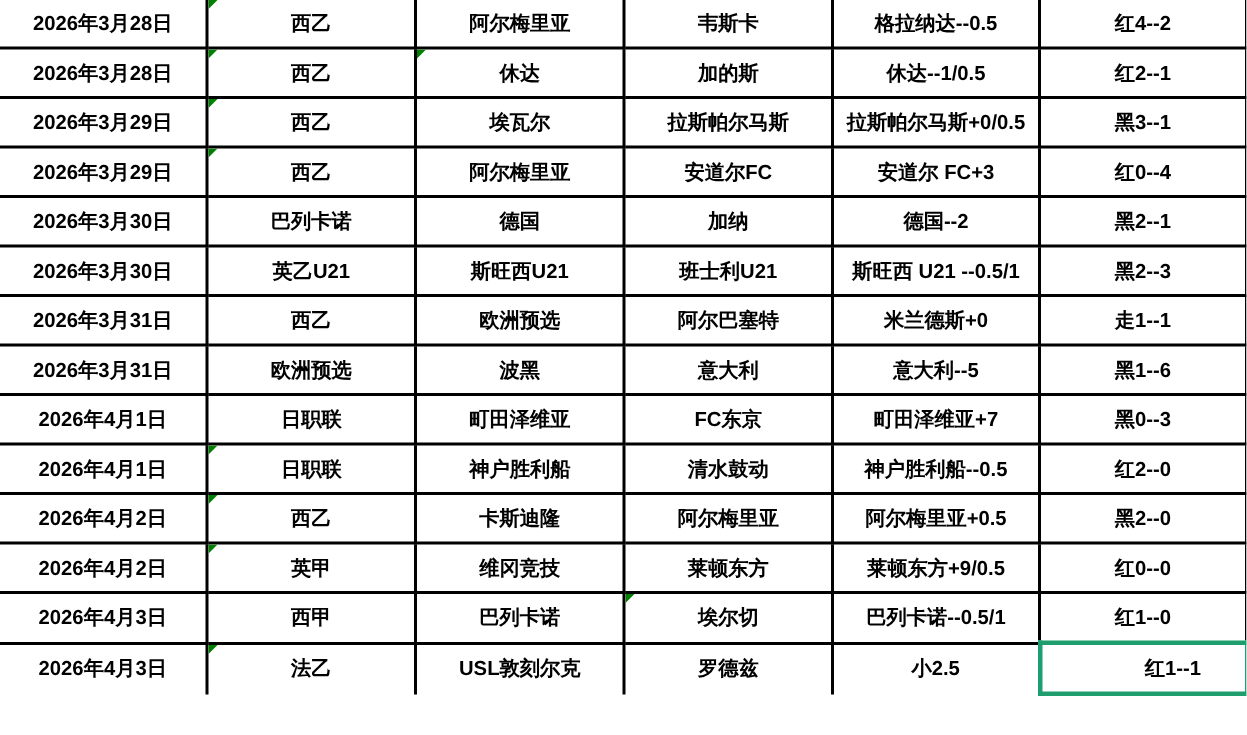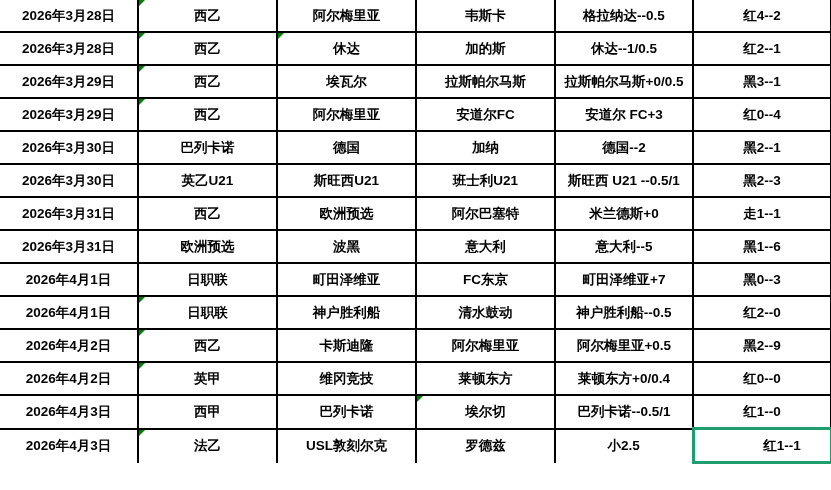--- a/index.html
+++ b/index.html
@@ -143,28 +143,28 @@
           <td class="away-cell">清水鼓动</td>
           <td class="handicap-cell">神户胜利船--0.5</td>
           <td class="result-cell">红2--0</td>
         </tr>
         <tr>
           <td class="date-cell">2026年4月2日</td>
           <td class="league-cell"><span class="corner-tri"></span>西乙</td>
           <td class="home-cell">卡斯迪隆</td>
           <td class="away-cell">阿尔梅里亚</td>
           <td class="handicap-cell">阿尔梅里亚+0.5</td>
-          <td class="result-cell">黑2--9</td>
+          <td class="result-cell">黑2--0</td>
         </tr>
         <tr>
           <td class="date-cell">2026年4月2日</td>
           <td class="league-cell"><span class="corner-tri"></span>英甲</td>
           <td class="home-cell">维冈竞技</td>
           <td class="away-cell">莱顿东方</td>
-          <td class="handicap-cell">莱顿东方+0/0.4</td>
+          <td class="handicap-cell">莱顿东方+9/0.5</td>
           <td class="result-cell">红0--0</td>
         </tr>
         <tr>
           <td class="date-cell">2026年4月3日</td>
           <td class="league-cell">西甲</td>
           <td class="home-cell">巴列卡诺</td>
           <td class="away-cell"><span class="corner-tri"></span>埃尔切</td>
           <td class="handicap-cell">巴列卡诺--0.5/1</td>
           <td class="result-cell">红1--0</td>
         </tr>

